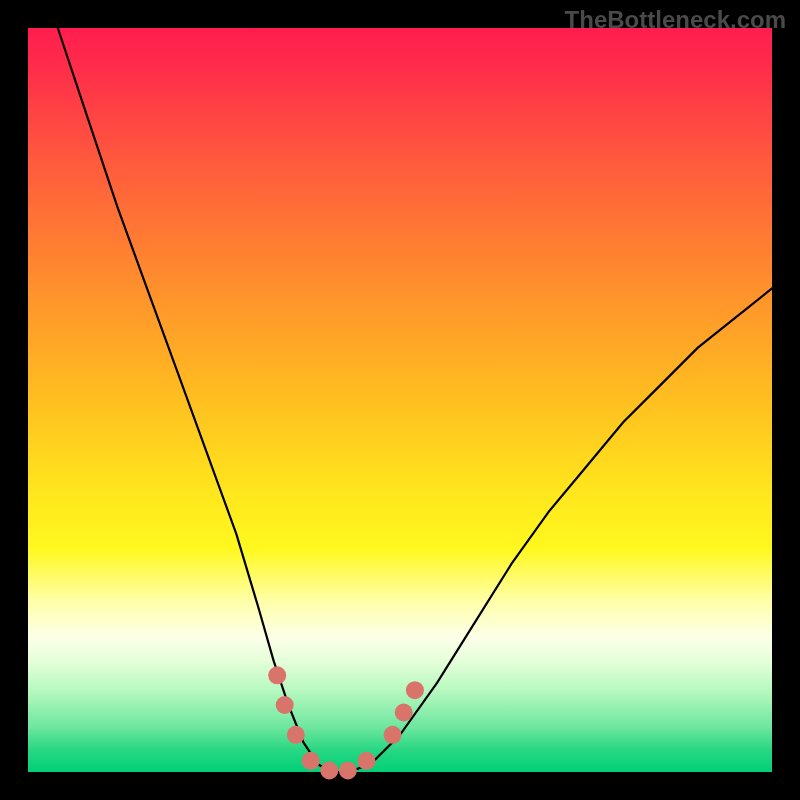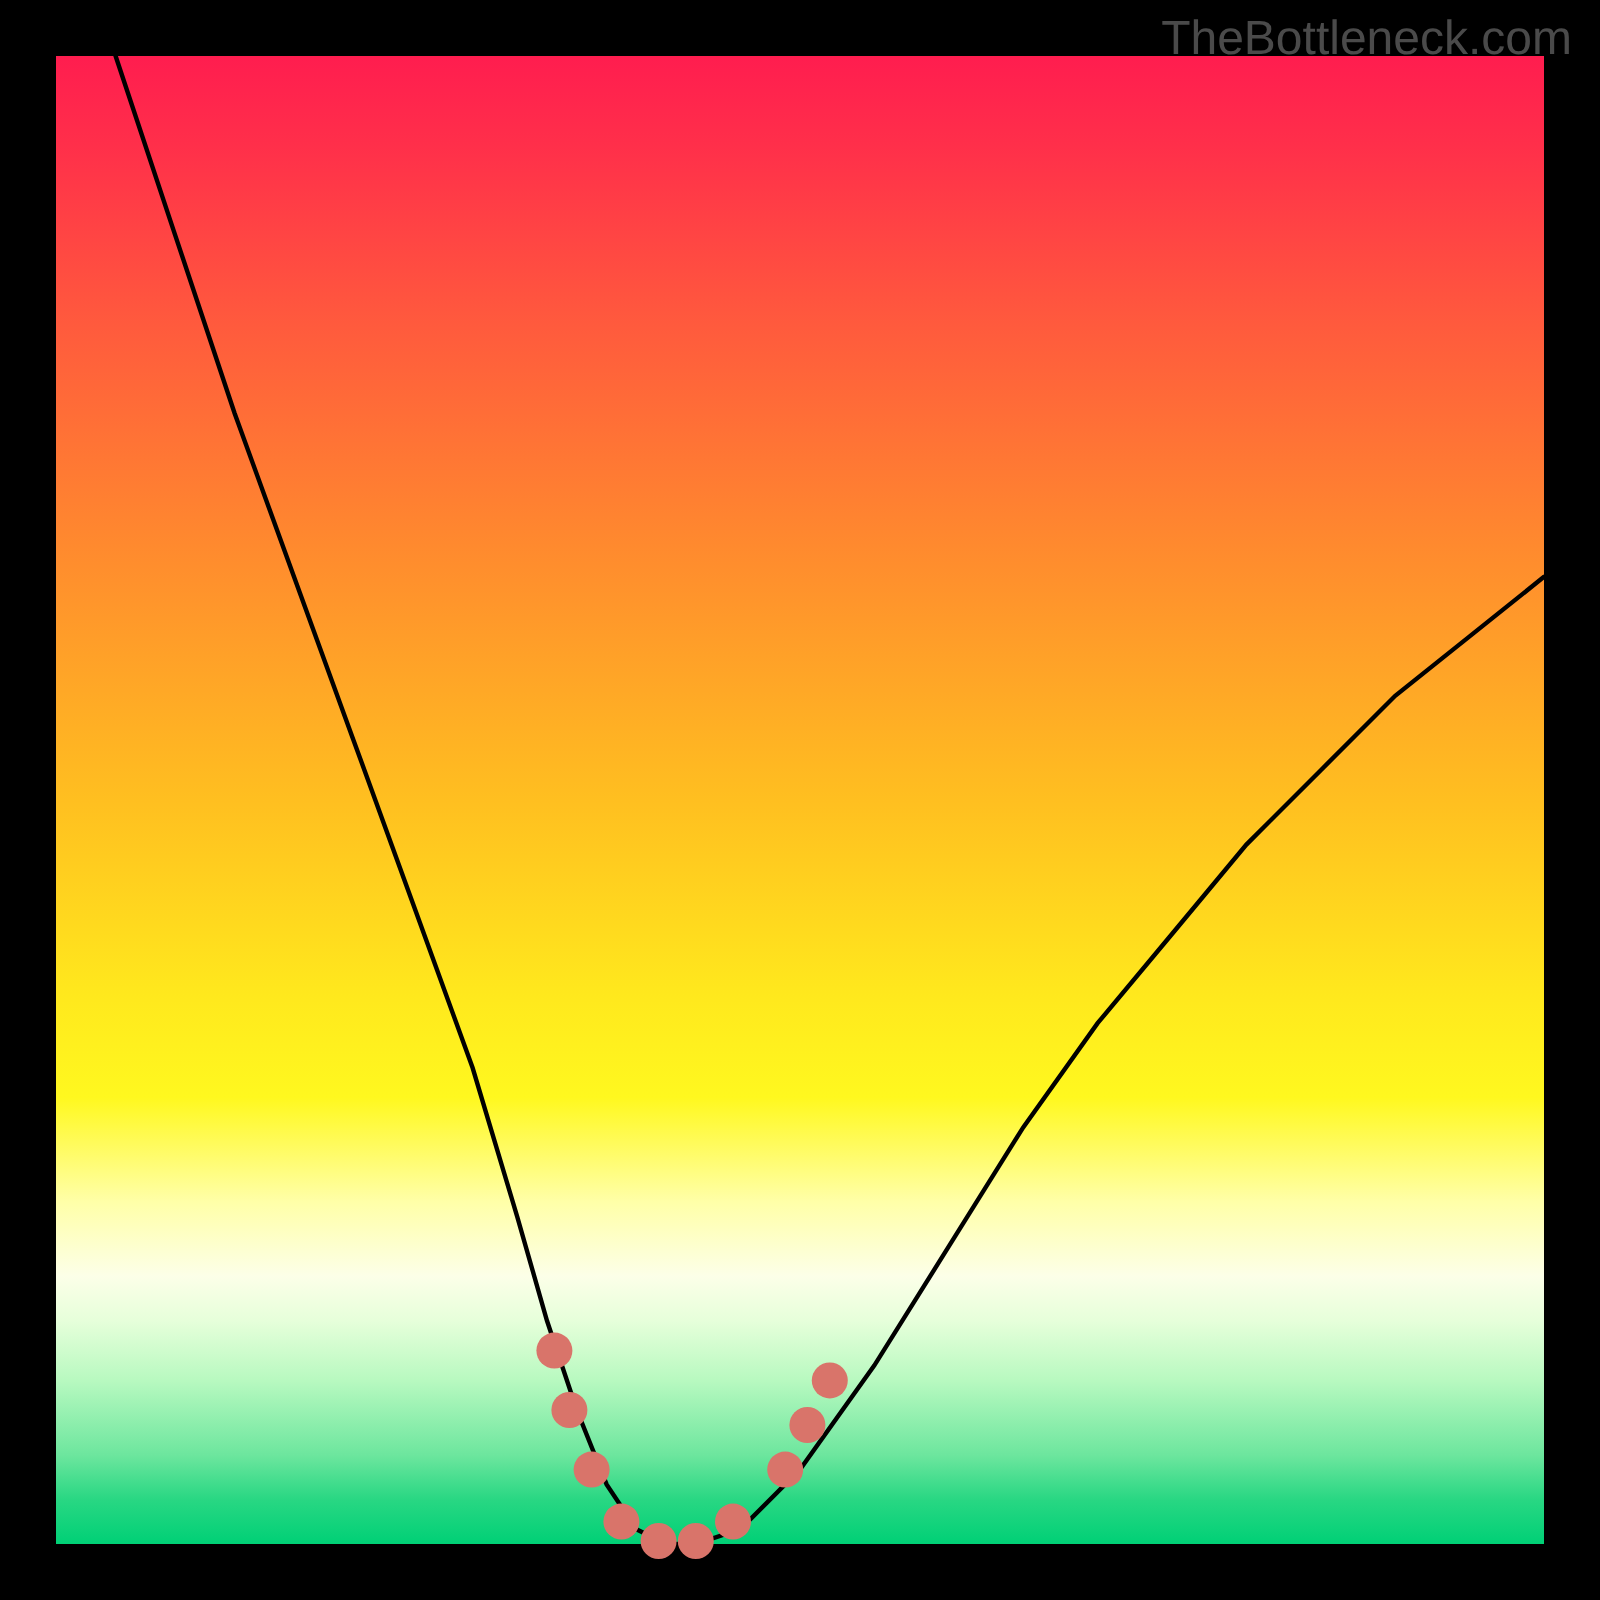--- a/index.html
+++ b/index.html
@@ -9,21 +9,21 @@
     background: #000;
     position: relative;
     font-family: Arial, Helvetica, sans-serif;
   }
   .watermark {
     position: absolute;
     top: 6px;
     right: 14px;
     color: #4a4a4a;
     font-size: 24px;
-    font-weight: 400;
+    font-weight: 700;
     z-index: 10;
   }
   .plot-area {
     position: absolute;
     left: 28px;
     top: 28px;
     width: 744px;
     height: 744px;
     background: linear-gradient(
       to bottom,

